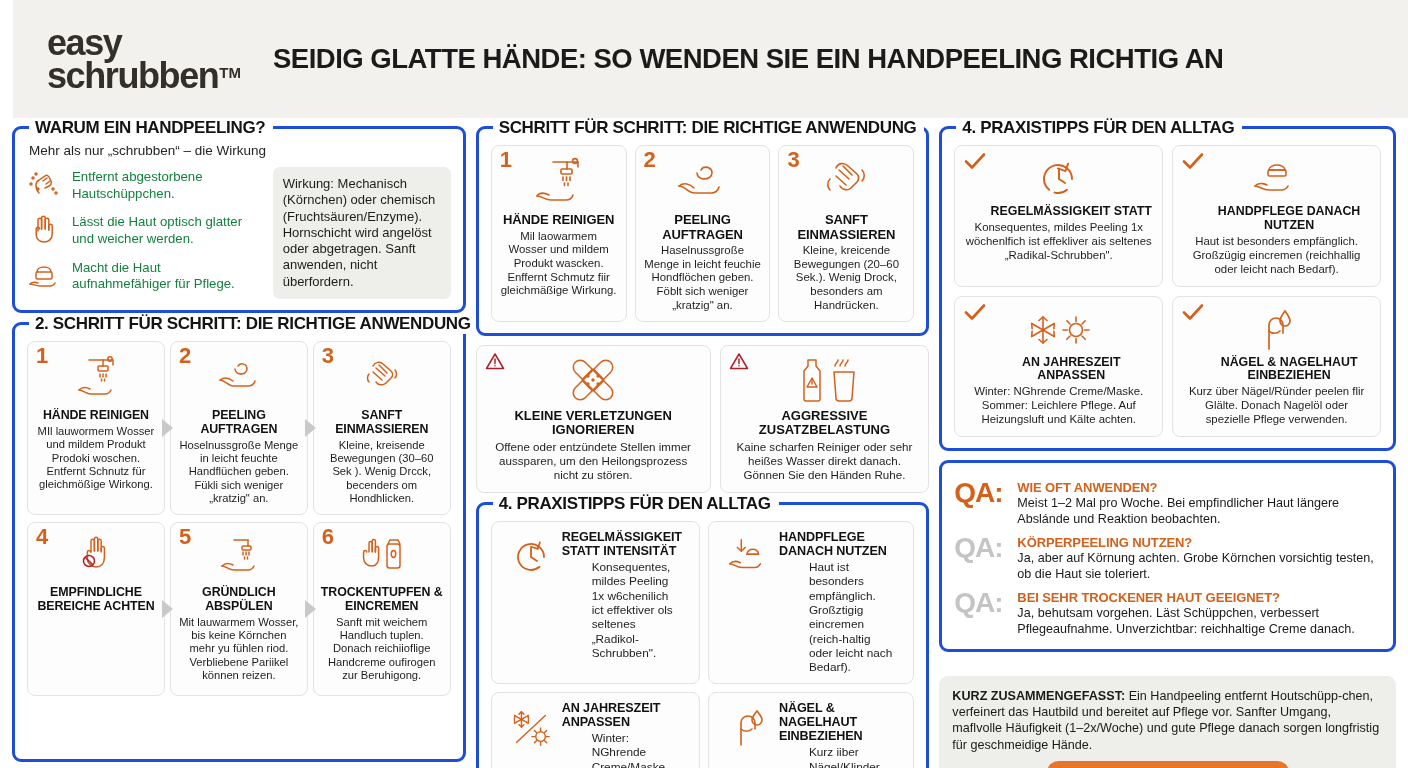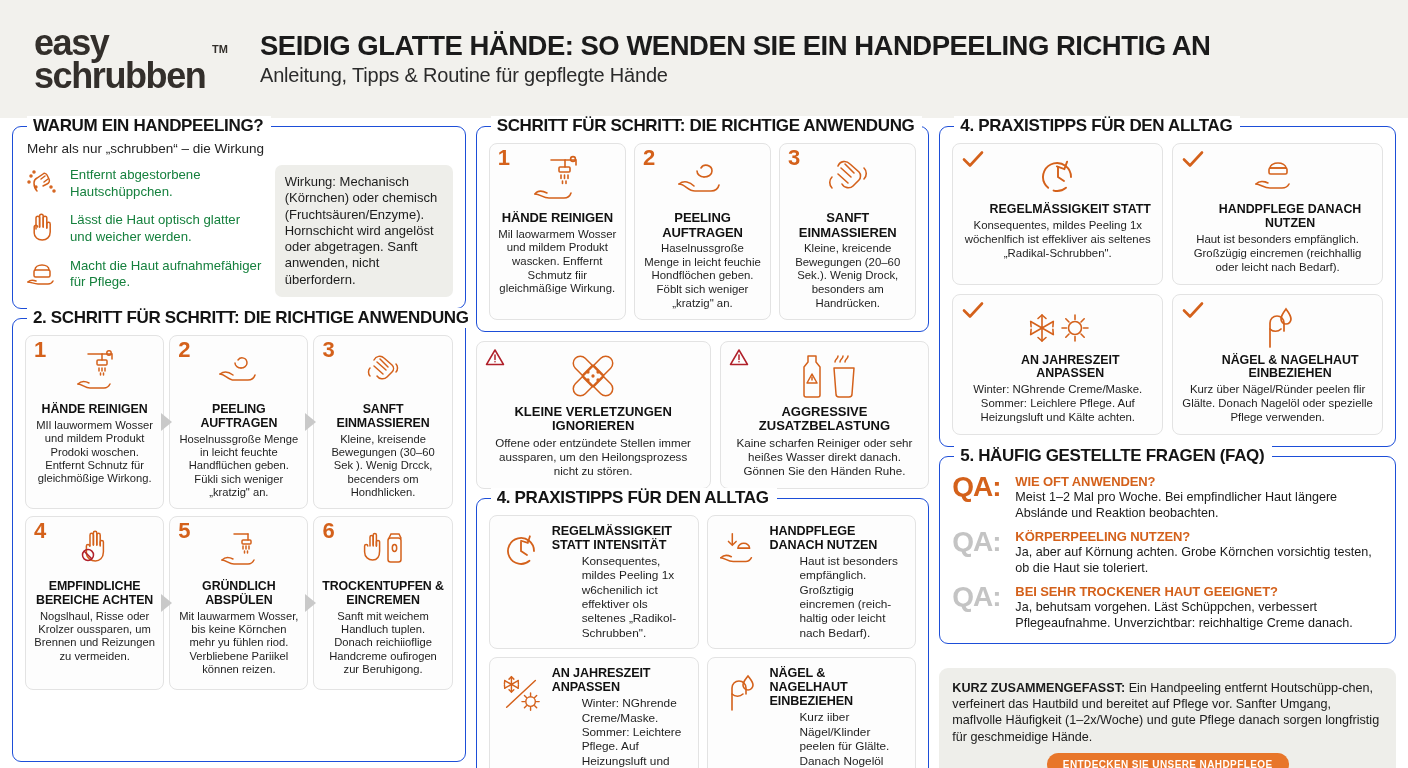--- a/index.html
+++ b/index.html
@@ -13,37 +13,38 @@
   }
 
   
   .header {
     height: 118px;
     background: #f2f1ed;
     display: flex;
     align-items: center;
     padding: 0 34px;
     gap: 26px;
+    margin-left: 13px;
   }
   .logo {
     width: 200px;
     flex: 0 0 200px;
     color: #332f2b;
     line-height: 0.92;
     font-weight: 800;
     letter-spacing: -1.4px;
     position: relative;
   }
   .logo-line1 { font-size: 36px; display: block; }
   .logo-line2 { font-size: 36px; display: block; }
   .logo-tm {
     position: absolute;
     right: 6px;
-    top: 18px;
-    font-size: 11px;
+    top: 40px;
+    font-size: 15px;
     font-weight: 700;
     letter-spacing: 0;
   }
   .header-text { flex: 1; min-width: 0; }
   .head-title {
     font-size: 27.5px;
     font-weight: 800;
     color: #1b1b1b;
     letter-spacing: -0.5px;
     white-space: nowrap;
@@ -63,21 +64,21 @@
     padding: 8px 12px 6px 12px;
     gap: 10px;
   }
   .col { display: flex; flex-direction: column; gap: 9px; }
   .col-a { width: 455px; }
   .col-b { width: 455px; }
   .col-c { width: 458px; }
 
   
   .section {
-    border: 1px solid #1d4ed8;
+    border: 3px solid #1d4ed8;
     border-radius: 9px;
     position: relative;
     padding: 16px 12px 11px 12px;
   }
   .section.grow { flex: 1; }
   .sec-title {
     position: absolute;
     top: -11px;
     left: 14px;
     background: #ffffff;
@@ -197,21 +198,21 @@
     text-align: center; line-height: 1.1; margin-top: 2px;
   }
   .warn-body { font-size: 11.6px; line-height: 1.22; text-align: center; color: #1e1e1e; margin-top: 3px; }
 
   
   .tips-mid { display: grid; grid-template-columns: 1fr 1fr; gap: 8px; }
   .tip-mid {
     background: #fdfdfd;
     border: 1px solid #e3e3e3;
     border-radius: 8px;
-    padding: 8px 9px;
+    padding: 8px 17px;
     display: flex;
     gap: 9px;
     align-items: flex-start;
   }
   .tip-mid-ico { width: 44px; flex: 0 0 44px; display: flex; align-items: center; justify-content: center; padding-top: 6px; }
   .tip-mid-title { font-size: 12.6px; font-weight: 800; color: #111; line-height: 1.12; letter-spacing: -0.1px; }
   .tip-mid-body { font-size: 11.8px; line-height: 1.22; color: #1e1e1e; margin-top: 2px; margin-left: 30px; }
 
   
   .tips-right { display: grid; grid-template-columns: 1fr 1fr; gap: 9px; }
@@ -272,21 +273,20 @@
 <body>
 
 <div class="header">
   <div class="logo">
     <span class="logo-line1">easy</span>
     <span class="logo-line2">schrubben</span>
     <span class="logo-tm">TM</span>
   </div>
   <div class="header-text">
     <div class="head-title">SEIDIG GLATTE HÄNDE: SO WENDEN SIE EIN HANDPEELING RICHTIG AN</div>
-    <div class="head-sub">Anleitung, Tipps &amp; Routine für gepflegte Hände</div>
   </div>
 </div>
 
 <div class="sheet">
 
   <div class="col col-a">
 
     <div class="section">
       <div class="sec-title">WARUM EIN HANDPEELING?</div>
       <div class="sec-sub">Mehr als nur „schrubben“ – die Wirkung</div>
@@ -395,21 +395,20 @@
             <svg width="62" height="50" viewBox="0 0 62 50" fill="none" stroke="#d4611b" stroke-width="1.5" stroke-linecap="round">
               <path d="M26 20V9a1.7 1.7 0 113.4 0v10"></path>
               <path d="M29.4 19V7a1.7 1.7 0 113.4 0v12"></path>
               <path d="M32.8 19V9a1.7 1.7 0 113.4 0v10"></path>
               <path d="M36.2 20v-4a1.6 1.6 0 113.2 0v10c0 6-4 9-8 9s-9-3-9-8v-7a1.6 1.6 0 113.2 0"></path>
               <circle cx="24" cy="29" r="5.5" stroke="#b0202a"></circle>
               <path d="M20.5 25.5l7 7" stroke="#b0202a"></path>
             </svg>
           </span>
           <div class="step-title">EMPFINDLICHE BEREICHE ACHTEN</div>
-          <div class="step-body">Nogslhaul, Risse oder Krolzer oussparen, um Brennen und Reizungen zu vermeiden.</div>
           <span class="arrow"></span>
         </div>
 
         <div class="step">
           <span class="step-num">5</span>
           <span class="step-ico sm">
             <svg width="62" height="50" viewBox="0 0 62 50" fill="none" stroke="#d4611b" stroke-width="1.5" stroke-linecap="round">
               <path d="M26 8h14"></path>
                 <path d="M40 8v6"></path>
               <rect x="34" y="14" width="9" height="4" rx="1"></rect>
@@ -698,21 +697,20 @@
             </svg>
           </span>
           <div class="tip-r-title">NÄGEL &amp; NAGELHAUT EINBEZIEHEN</div>
           <div class="tip-r-body">Kurz über Nägel/Ründer peelen flir Glälte. Donach Nagelöl oder spezielle Pflege verwenden.</div>
         </div>
 
       </div>
     </div>
 
     <div class="section">
-      <div class="sec-title">5. HÄUFIG GESTELLTE FRAGEN (FAQ)</div>
       <div class="faq-list">
 
         <div class="faq-row">
           <span class="faq-qa on">QA:</span>
           <div>
             <div class="faq-q">WIE OFT ANWENDEN?</div>
             <div class="faq-a">Meist 1–2 Mal pro Woche. Bei empfindlicher Haut längere Abslánde und Reaktion beobachten.</div>
           </div>
         </div>
 

